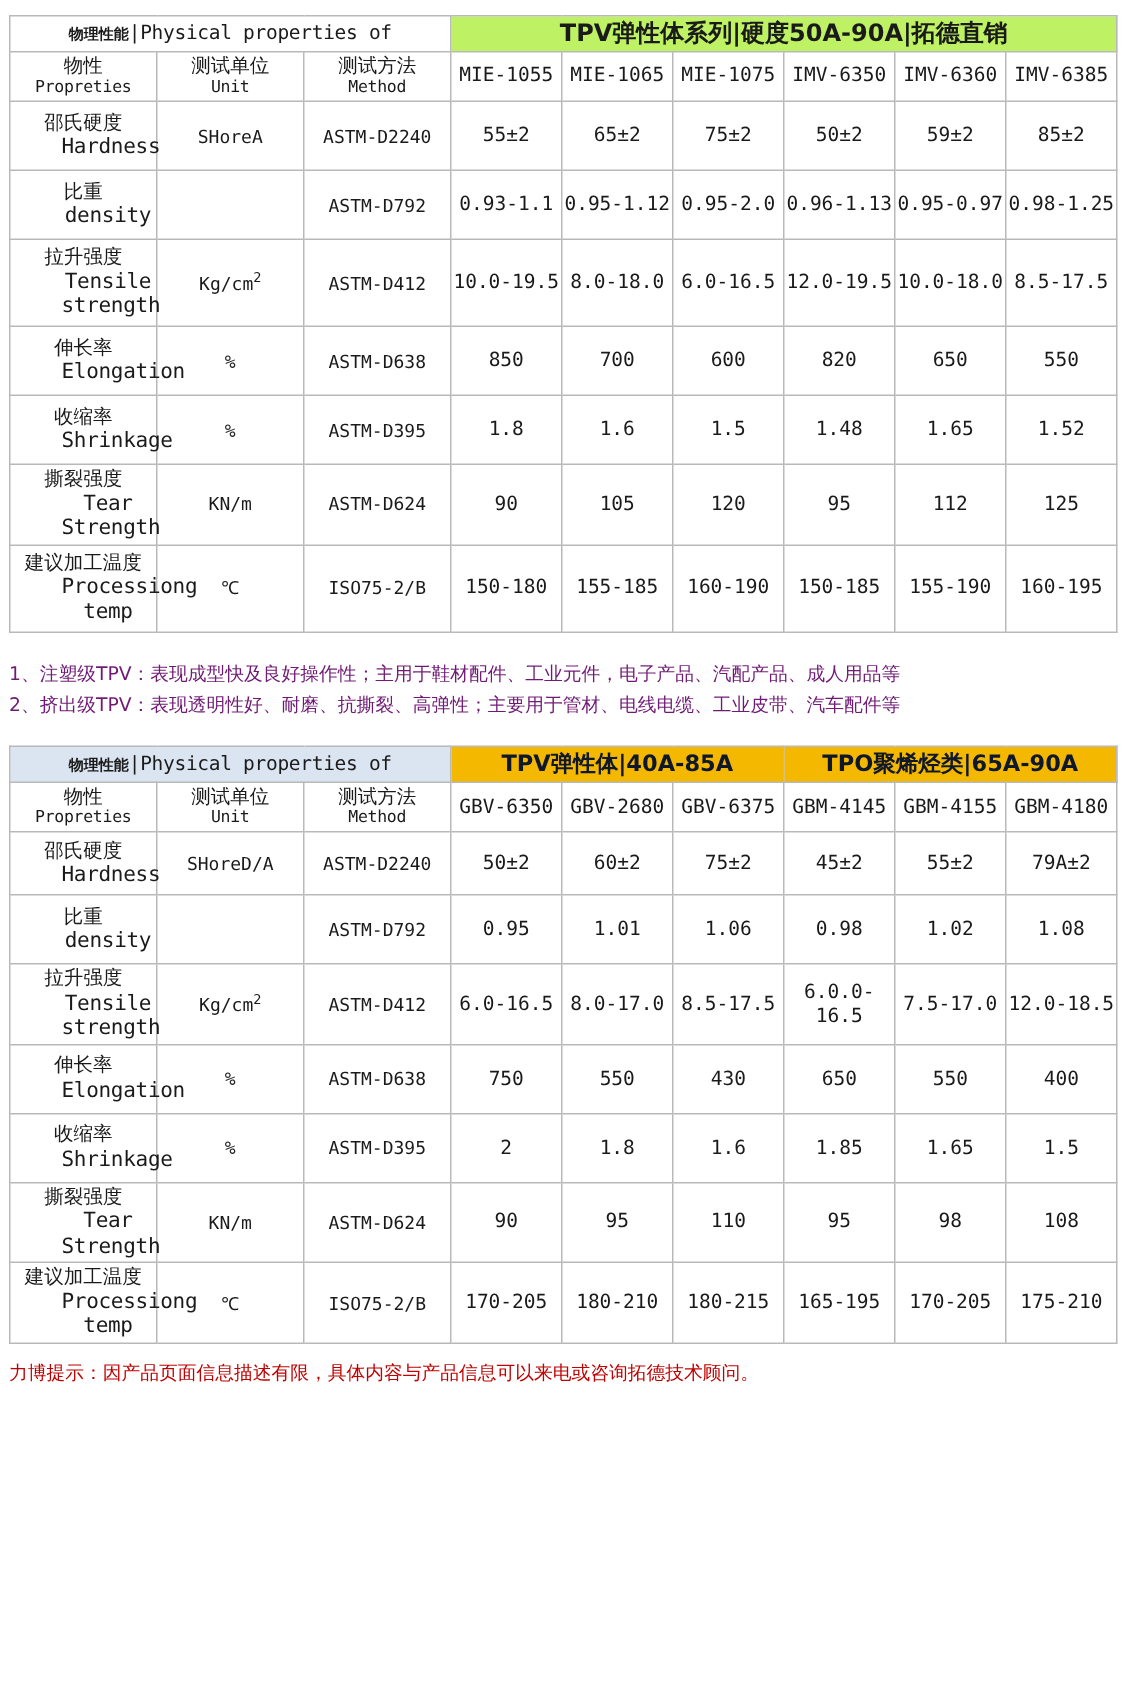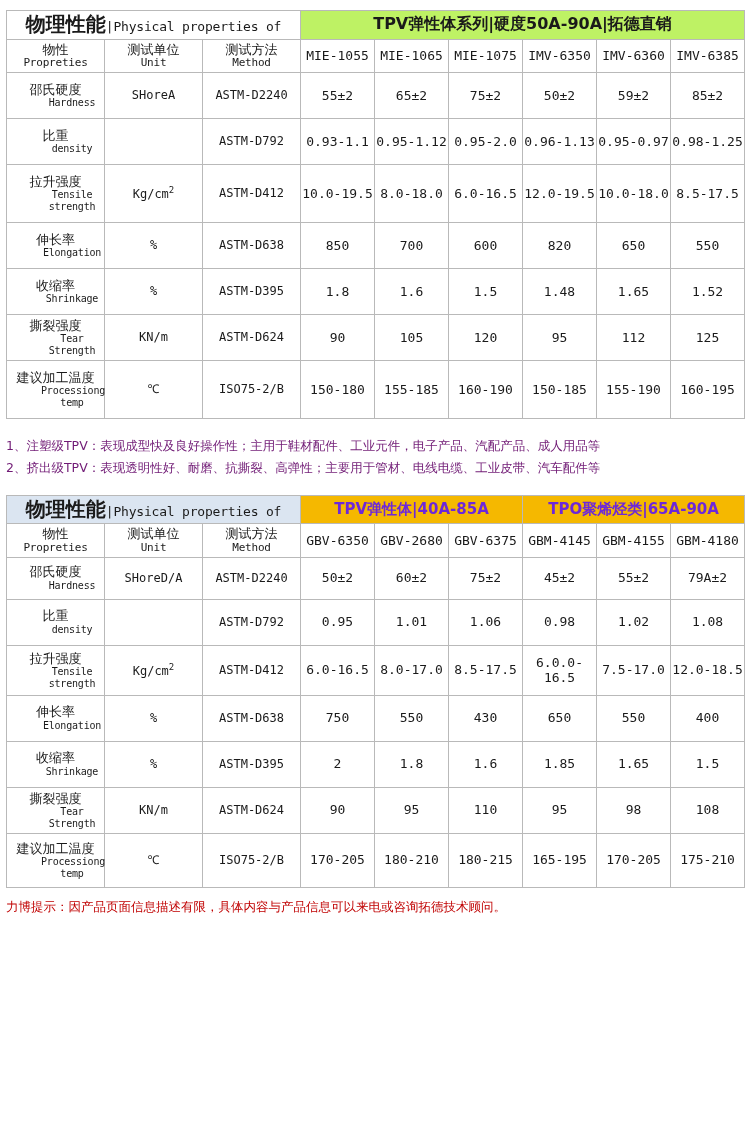--- a/index.html
+++ b/index.html
@@ -52,21 +52,21 @@
   .unitcell {
     font-family: "DejaVu Sans Mono", monospace;
     font-size: 12px;
   }
   
   .hdr-left {
     background: #ffffff;
     padding: 8px 4px;
   }
   .hdr-left .cn {
-    font-size: 20px;
+    font-size: 10px;
     font-weight: bold;
     display: inline;
     font-family: "DejaVu Sans", sans-serif;
   }
   .hdr-left .en {
     font-size: 13px;
     display: inline;
     font-family: "DejaVu Sans Mono", monospace;
   }
   .hdr-blue {
@@ -75,30 +75,30 @@
     font-size: 16px;
     font-family: "DejaVu Sans", sans-serif;
     padding: 8px 4px;
   }
   .hdr-orange {
     background: #f5b800;
     font-weight: bold;
     font-size: 15px;
     font-family: "DejaVu Sans", sans-serif;
     padding: 8px 4px;
-    color: #6d28d9;
+    color: #0f172a;
   }
   .subhdr {
     padding: 5px 2px;
   }
   .rowlabel {
     padding: 4px 2px;
   }
   .rowlabel .cn { font-size: 13px; }
-  .rowlabel .en { font-size: 10px; padding-left: 33px; }
+  .rowlabel .en { font-size: 14px; padding-left: 33px; }
   .note-block {
     width: 738px;
     margin: 6px auto 0 auto;
     font-family: "DejaVu Sans", sans-serif;
     font-size: 12.5px;
     line-height: 1.75;
     color: #701a75;
   }
   .spacer-16 { height: 16px; }
   .spacer-10 { height: 10px; }

